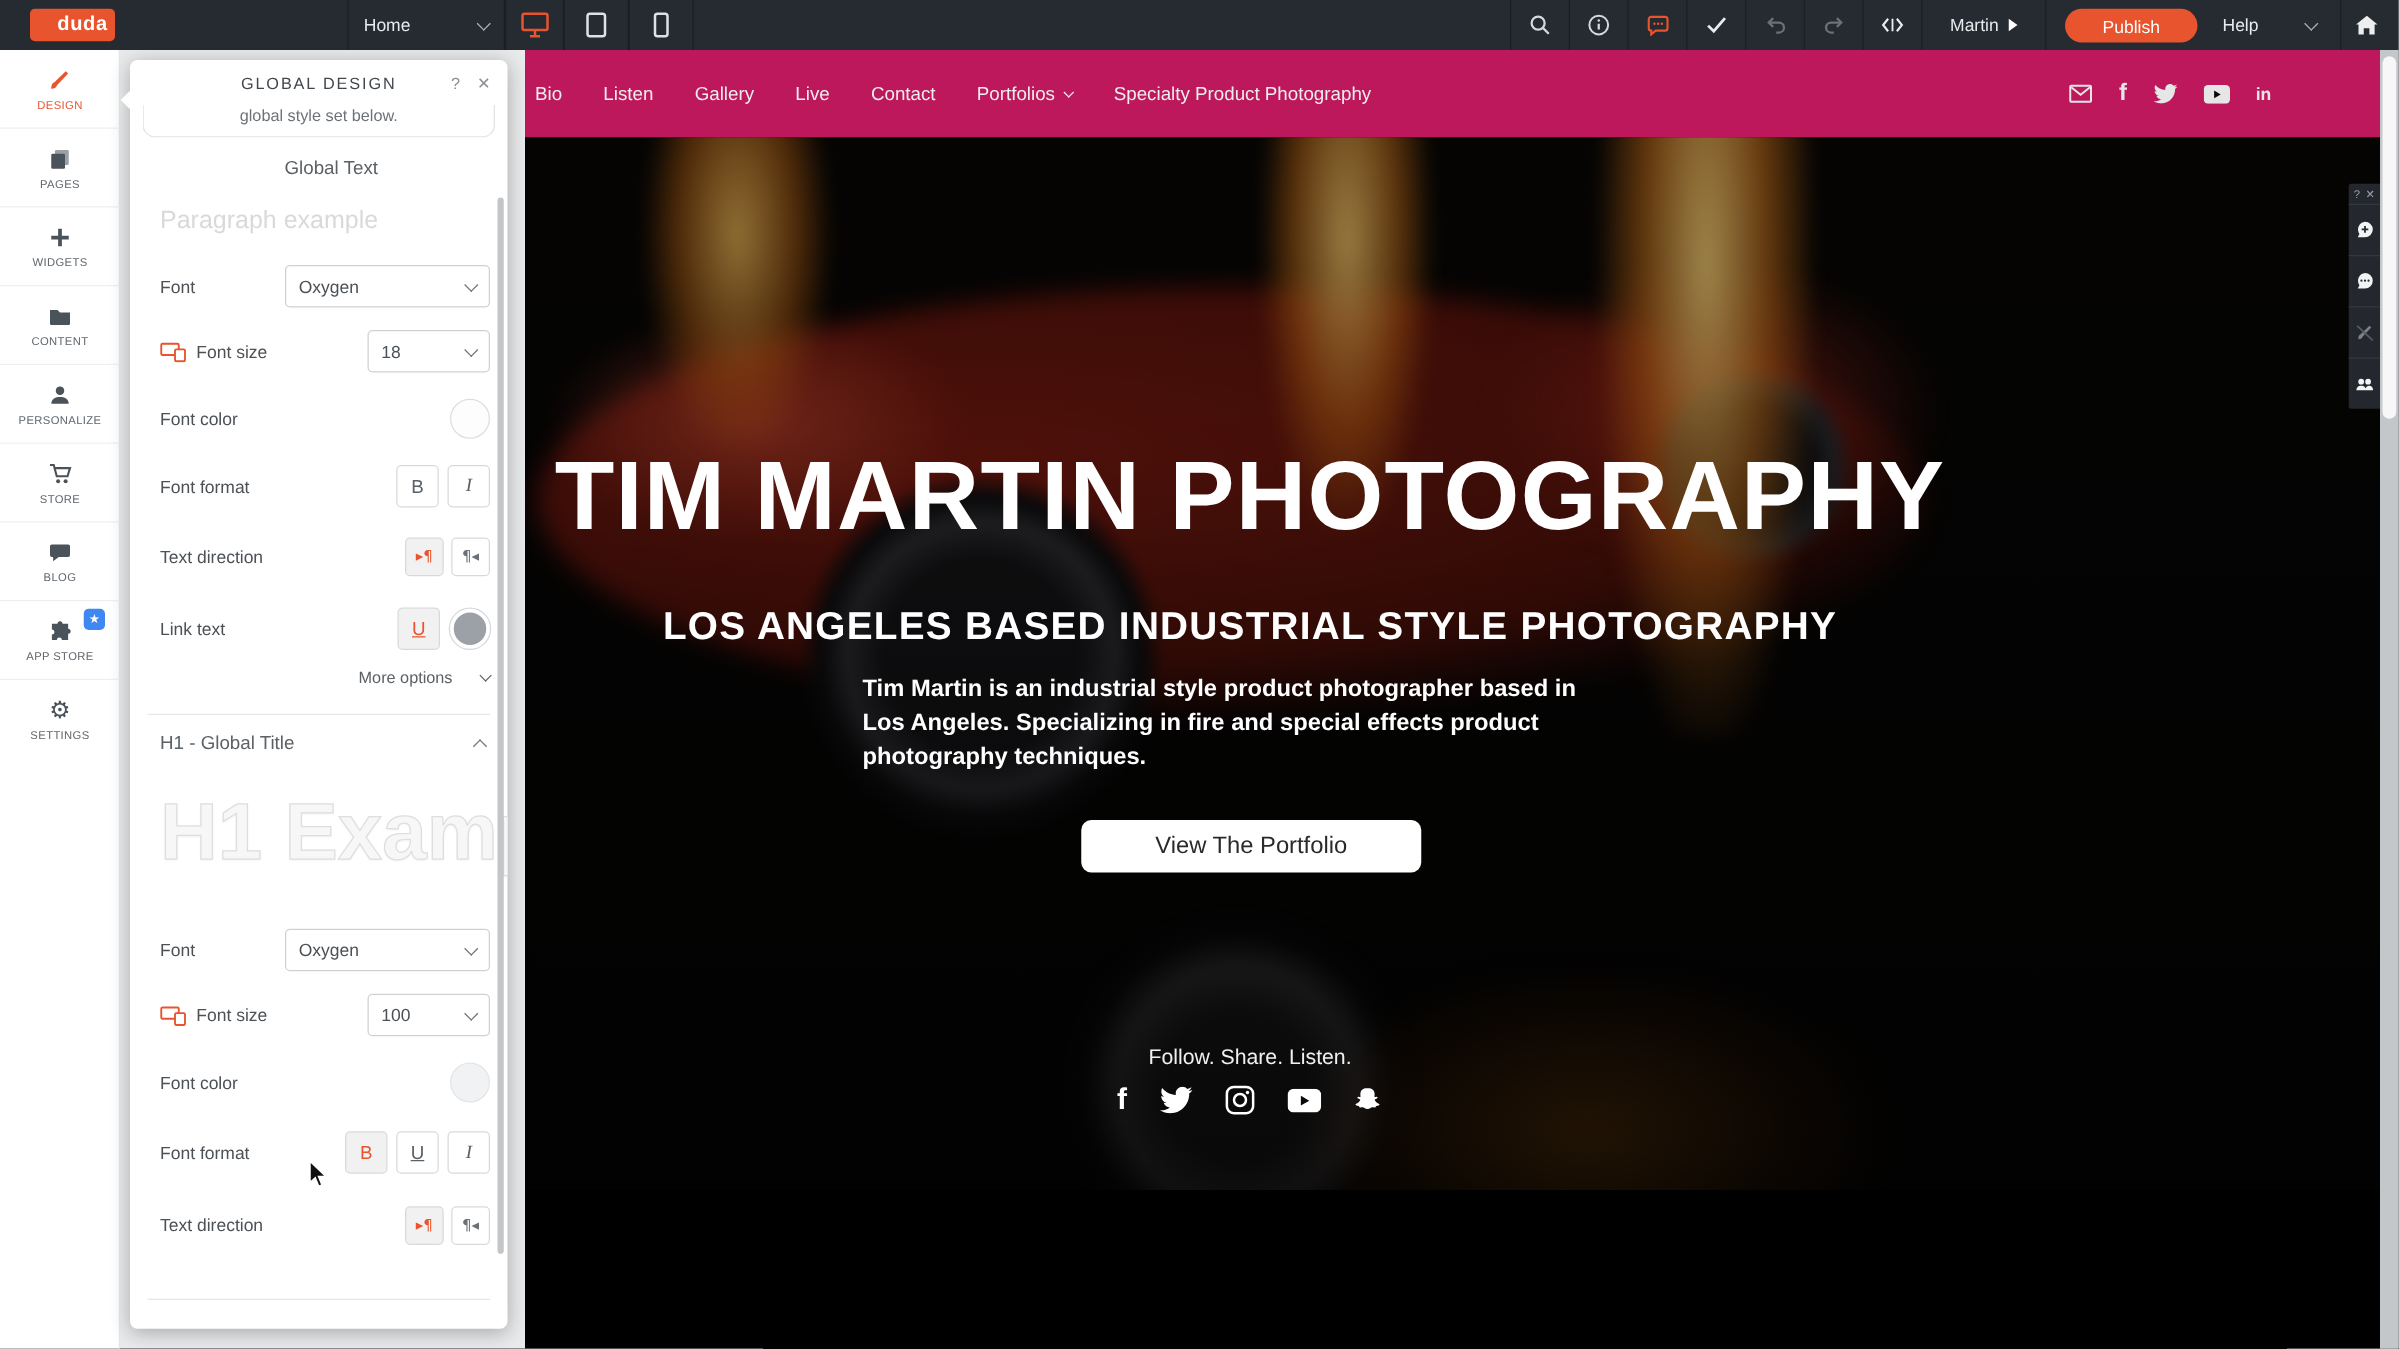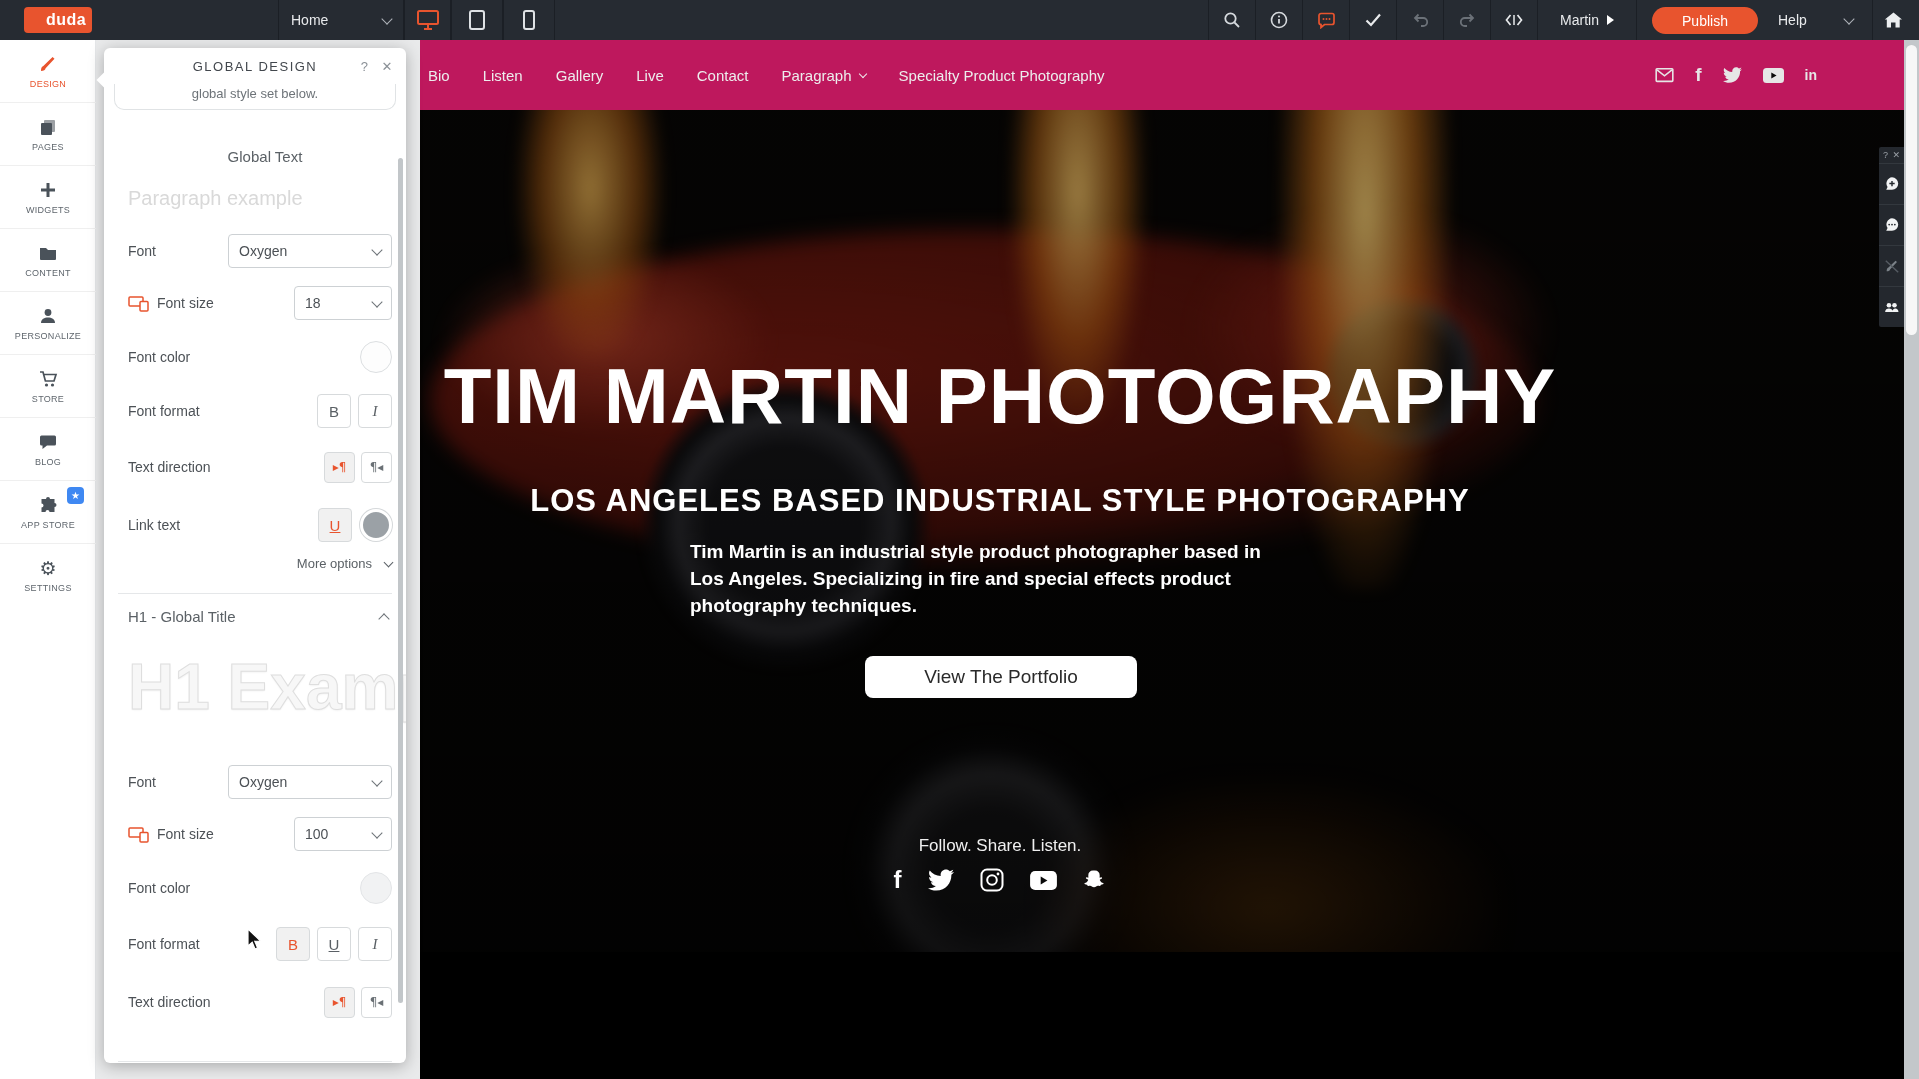--- a/index.html
+++ b/index.html
@@ -29,21 +29,21 @@
   .sb-badge{position:absolute;right:12px;top:6px;width:17px;height:17px;background:#3f88f2;border-radius:4px;color:#fff;font-size:10px;display:flex;align-items:center;justify-content:center;font-family:"DejaVu Sans",sans-serif;}
 
   
   .panel{position:absolute;left:104px;top:48px;width:302px;height:1015px;background:#fff;border-radius:6px;box-shadow:0 3px 16px rgba(0,0,0,.28);z-index:45;}
   .panel-notch{position:absolute;left:-5px;top:26px;width:12px;height:12px;background:#fff;transform:rotate(45deg);}
   .p-header{position:relative;height:36px;display:flex;align-items:center;justify-content:center;font-size:13px;letter-spacing:1.5px;color:#42474d;}
   .p-header .hdr-actions{position:absolute;right:12px;top:0;height:36px;display:flex;align-items:center;gap:12px;color:#8b9197;font-size:13px;}
   .hdr-actions span{cursor:pointer;}
   .notice{margin:0 10px;height:25px;border:1px solid #e0e3e5;border-top:none;border-radius:0 0 10px 10px;overflow:hidden;text-align:center;}
   .notice span{display:inline-block;margin-top:-7px;font-size:13px;color:#6d7artifact378;color:#6d7378;line-height:22px;}
-  .sec-heading{text-align:center;margin-top:38px;font-size:15px;color:#5b6166;padding-left:20px;}
+  .sec-heading{text-align:center;margin-top:16px;font-size:15px;color:#5b6166;padding-left:20px;}
   .preview-p{margin:22px 0 0 24px;font-size:20px;color:#d9d9d9;}
   .prow{display:flex;align-items:center;justify-content:space-between;margin:18px 14px 0 24px;min-height:34px;}
   .prow .plabel{font-size:14px;color:#4c5156;display:flex;align-items:center;gap:7px;}
   .resp-icon{display:inline-block;}
   .select{height:34px;box-sizing:border-box;border:1px solid #cdd1d4;border-radius:4px;background:#fff;display:flex;align-items:center;justify-content:space-between;padding:0 10px;font-size:14px;color:#4c5156;cursor:pointer;}
   .select .chev{border-color:#6d7378;}
   .w-font{width:164px;}
   .w-size{width:98px;}
   .swatch{width:32px;height:32px;border-radius:50%;box-sizing:border-box;cursor:pointer;}
   .swatch.white{background:#fdfdfd;border:1px solid #dcdfe1;}
@@ -51,21 +51,21 @@
   .swatch.gray{background:#9ba1a6;border:3px solid #fff;box-shadow:0 0 0 1px #d5d8da;}
   .btn-grp{display:flex;}
   .fmt-btn{width:34px;height:34px;box-sizing:border-box;border:1px solid #d7dadc;border-radius:4px;background:#fff;display:flex;align-items:center;justify-content:center;font-size:15px;color:#5a6065;cursor:pointer;}
   .fmt-btn + .fmt-btn{margin-left:7px;}
   .fmt-btn.active{background:#f1f1f1;color:#e8542e;}
   .fmt-btn.u{text-decoration:underline;}
   .fmt-btn.i{font-style:italic;font-family:"Liberation Serif",serif;}
   .dir-btn{width:31px;height:31px;box-sizing:border-box;border:1px solid #d7dadc;border-radius:4px;background:#fff;display:flex;align-items:center;justify-content:center;font-size:12px;color:#6a7075;cursor:pointer;font-family:"DejaVu Sans",sans-serif;}
   .dir-btn + .dir-btn{margin-left:6px;}
   .dir-btn.active{background:#f1f1f1;color:#e8542e;}
-  .more-row{display:flex;justify-content:flex-end;align-items:center;gap:13px;margin:14px 14px 0 0;font-size:13px;color:#5b6166;cursor:pointer;padding-left:20px;}
+  .more-row{display:flex;justify-content:flex-end;align-items:center;gap:23px;margin:14px 14px 0 0;font-size:13px;color:#5b6166;cursor:pointer;padding-left:20px;}
   .more-row .chev{width:6px;height:6px;border-color:#5b6166;}
   .p-divider{height:1px;background:#e5e7e9;margin:22px 14px 0 14px;}
   .h1-head{display:flex;align-items:center;justify-content:space-between;margin:14px 18px 0 24px;font-size:15px;color:#5b6166;cursor:pointer;}
   .h1-preview{margin:20px 0 0 24px;font-size:64px;line-height:84px;font-weight:bold;color:#f7f7f7;-webkit-text-stroke:1px #dedede;text-shadow:0 1px 2px rgba(0,0,0,.08);white-space:nowrap;overflow:hidden;width:278px;}
   .mt36{margin-top:36px;}
   .mt20{margin-top:20px;}
   .mt22{margin-top:22px;}
   .mt24{margin-top:24px;}
   .mt42{margin-top:42px;}
   .panel-scroll{position:absolute;right:3px;top:110px;width:5px;height:845px;background:#c2c6c9;border-radius:3px;}
@@ -411,21 +411,21 @@
 
   <div class="canvas">
     <div class="site-header">
       <div class="site-nav">
         <span class="nav-item">Bio</span>
         <span class="nav-item">Listen</span>
         <span class="nav-item">Gallery</span>
         <span class="nav-item">Live</span>
         <span class="nav-item">Contact</span>
         <span class="nav-item">
-          <span>Paragraph</span>
+          <span>Portfolios</span>
           <span class="chev"></span>
         </span>
         <span class="nav-item">Specialty Product Photography</span>
       </div>
       <div class="hdr-social">
         <span class="sicon">
           <svg width="19" height="16" viewBox="0 0 24 19">
               <rect x="1.5" y="1.5" width="21" height="16" rx="1" fill="none" stroke="#e6e6e6" stroke-width="2"></rect>
               <path d="M2.5 3 L12 10.5 L21.5 3" fill="none" stroke="#e6e6e6" stroke-width="2"></path>
             </svg>

